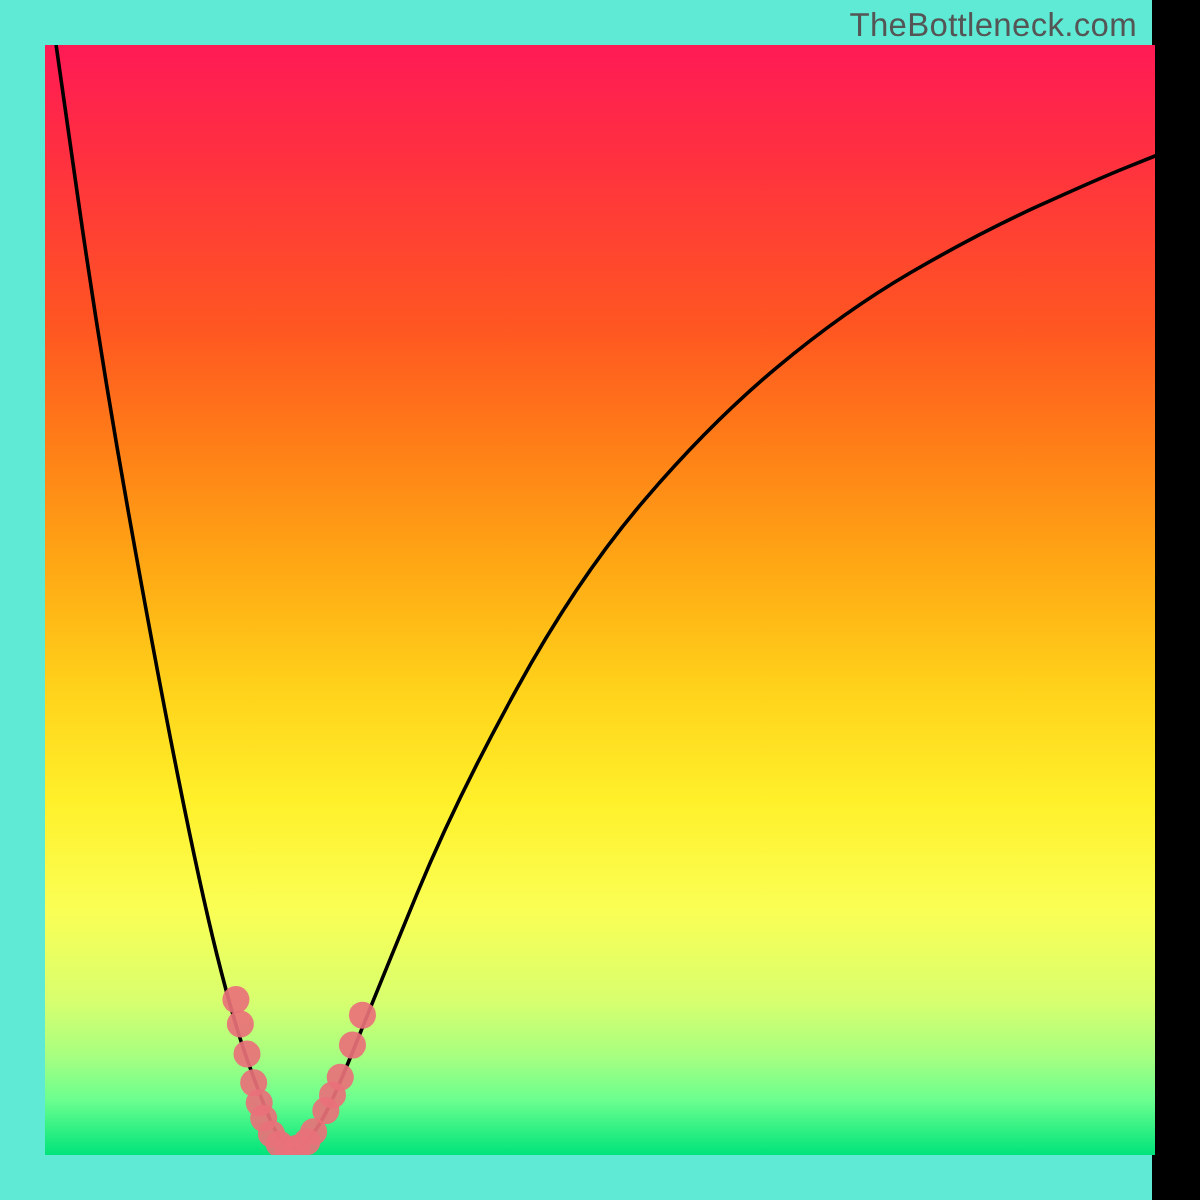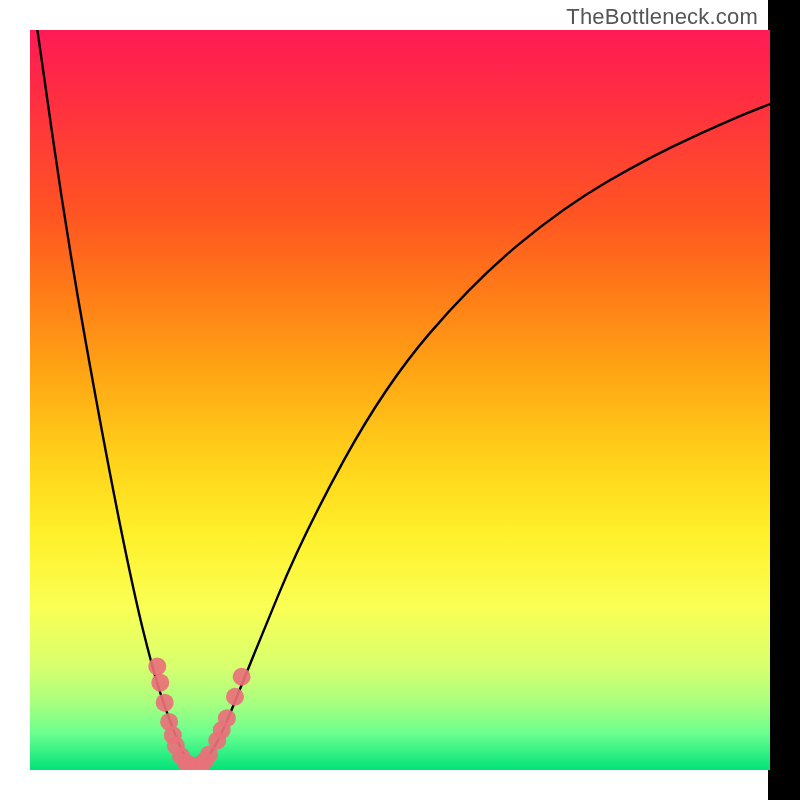--- a/index.html
+++ b/index.html
@@ -10,21 +10,21 @@
     overflow: hidden;
     background: #000;
     font-family: Arial, Helvetica, sans-serif;
   }
   .frame {
     position: absolute;
     top: 0;
     left: 0;
     width: 768px;
     height: 800px;
-    background: #ffffff;
+    background: #5eead4;
   }
   .plot {
     position: absolute;
     top: 30px;
     left: 30px;
     width: 740px;
     height: 740px;
     background: linear-gradient(to bottom,
       #ff1a55 0%,
       #ff3040 10%,

